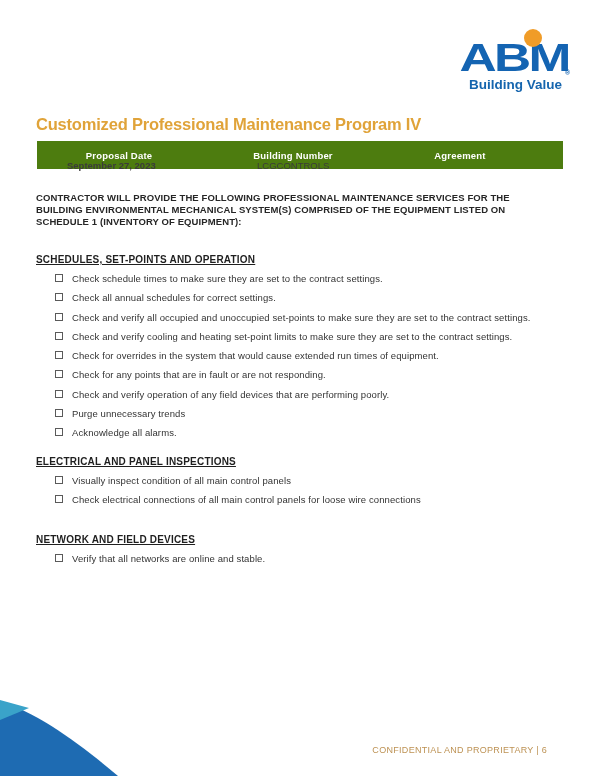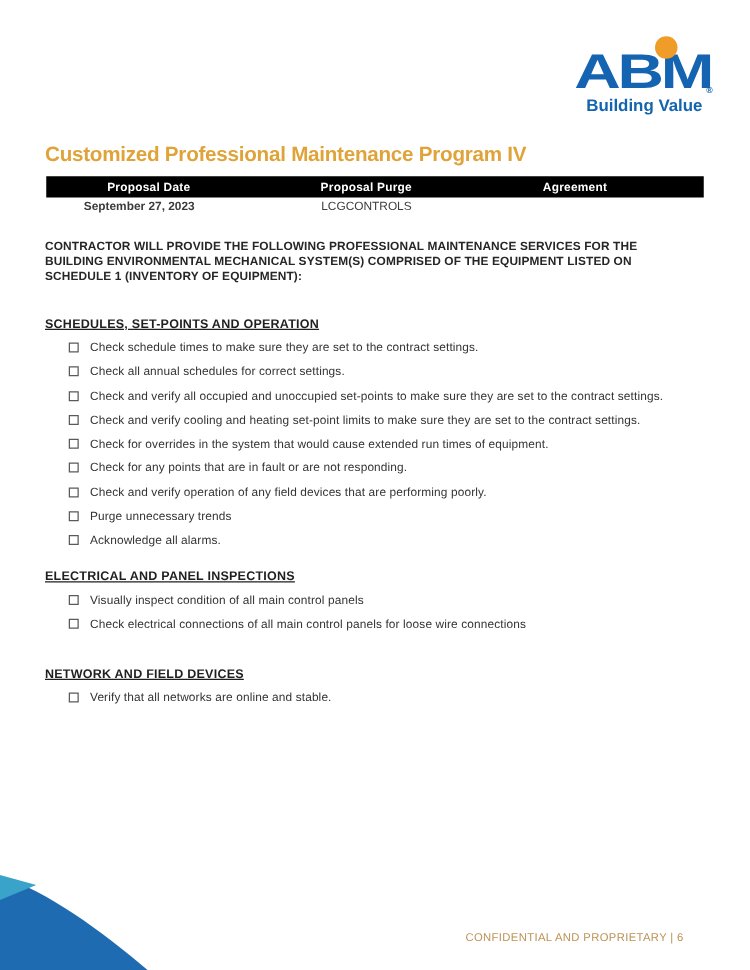--- a/index.html
+++ b/index.html
@@ -30,22 +30,22 @@
 
   
   .doc-title{
     position:absolute;left:36px;top:115px;margin:0;
     font-size:16.5px;font-weight:bold;color:#e0a339;letter-spacing:-0.2px;
     white-space:nowrap;
   }
 
   
   .prop-bar{
-    position:absolute;left:37px;top:141px;width:526px;height:17px;
-    background:#000000;
+    position:absolute;left:37px;top:141px;width:526px;height:28px;
+    background:#4d7c0f;
   }
   .prop-col{
     position:absolute;top:50%;transform:translate(-50%,-50%);
     font-size:9.5px;font-weight:bold;color:#ffffff;white-space:nowrap;letter-spacing:0.2px;
   }
   .prop-col.c1{left:82px;}
   .prop-col.c2{left:256px;}
   .prop-col.c3{left:423px;}
   .prop-val{
     position:absolute;top:160px;font-size:9.5px;color:#3b3b3b;white-space:nowrap;
@@ -97,21 +97,21 @@
     <span class="abm-word">ABM</span>
     <span class="abm-dot"></span>
     <span class="abm-reg">®</span>
     <div class="abm-tagline">Building Value</div>
   </div>
 
   <h1 class="doc-title">Customized Professional Maintenance Program IV</h1>
 
   <div class="prop-bar">
     <span class="prop-col c1">Proposal Date</span>
-    <span class="prop-col c2">Proposal Purge</span>
+    <span class="prop-col c2">Building Number</span>
     <span class="prop-col c3">Agreement</span>
   </div>
   <span class="prop-val v1">September 27, 2023</span>
   <span class="prop-val v2">LCGCONTROLS</span>
   <span class="prop-val v3"></span>
 
   <div class="intro">
     <div>CONTRACTOR WILL PROVIDE THE FOLLOWING PROFESSIONAL MAINTENANCE SERVICES FOR THE</div>
     <div>BUILDING ENVIRONMENTAL MECHANICAL SYSTEM(S) COMPRISED OF THE EQUIPMENT LISTED ON</div>
     <div>SCHEDULE 1 (INVENTORY OF EQUIPMENT):</div>

